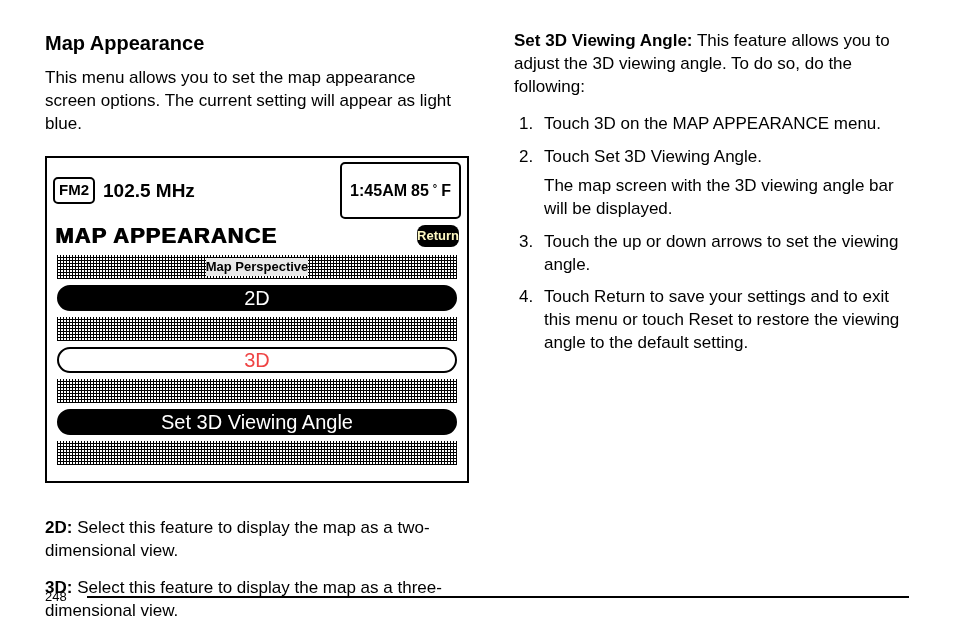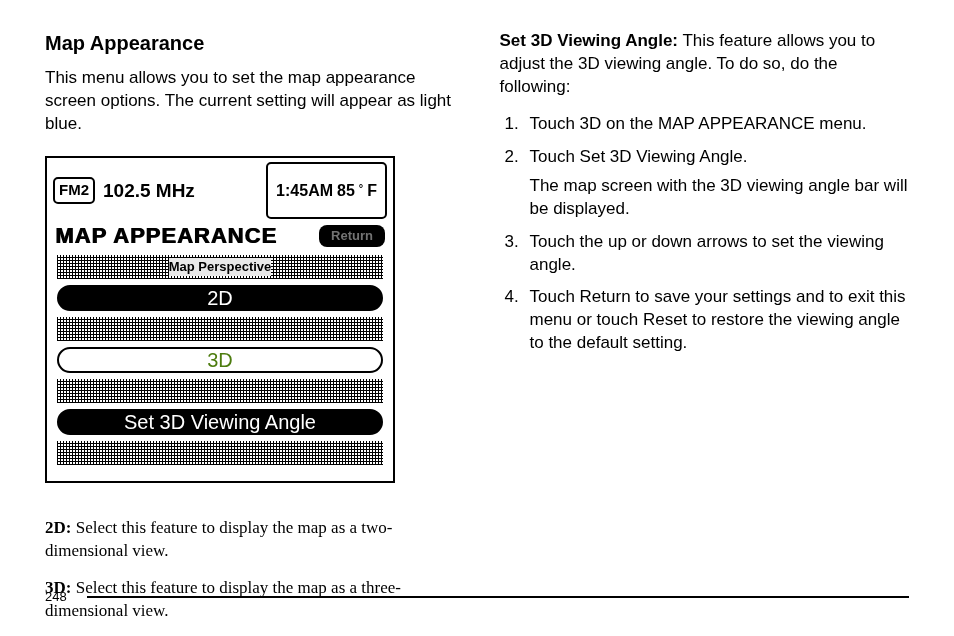--- a/index.html
+++ b/index.html
@@ -22,21 +22,21 @@
     line-height: 1.35;
   }
   h2 {
     font-size: 20px;
     font-weight: bold;
     margin-bottom: 10px;
   }
   p { margin-bottom: 14px; }
   .screen-figure {
     border: 2px solid #000;
-    width: 350px;
+    width: 424px;
     margin: 20px 0 34px 0;
   }
   .screen-inner { padding: 4px; }
   .topbar {
     display: flex;
     align-items: center;
     gap: 6px;
     padding: 0 2px;
   }
   .fm-badge {
@@ -72,24 +72,24 @@
   }
   .screen-title {
     font-size: 22px;
     font-weight: bold;
     letter-spacing: 1px;
     text-shadow: 1px 0 #000;
   }
   .return-btn {
     margin-left: auto;
     background: #000;
-    color: #737373;
+    color: #fef9c3;
     border-radius: 8px;
     font-size: 13px;
-    padding: 2px 12px;
+    padding: 2px 0;
     font-weight: bold;
   }
   .hatched {
     height: 24px;
     margin: 2px 4px;
     background-image: repeating-linear-gradient(0deg, #000 0 1px, transparent 1px 3px),
                       repeating-linear-gradient(90deg, #000 0 1px, transparent 1px 3px);
     background-color: #fff;
     display: flex;
     align-items: center;
@@ -105,22 +105,22 @@
     margin: 6px 4px;
     border: 2px solid #000;
     border-radius: 18px;
     height: 26px;
     display: flex;
     align-items: center;
     justify-content: center;
     font-size: 20px;
   }
   .pill-dark { background: #000; color: #fff; }
-  .pill-light { background: #fff; color: #4d7c0f; }
-  .desc-block { margin-top: 8px; font-family: Liberation Serif, serif; }
+  .pill-light { background: #fff; color: #ef4444; }
+  .desc-block { margin-top: 8px; }
   .desc-block b { font-weight: bold; }
   .ol { padding-left: 24px; margin-top: 6px; }
   .ol li { margin-bottom: 10px; padding-left: 6px; }
   .ol li .sub { display: block; margin-top: 6px; }
   .footer {
     position: absolute;
     bottom: 32px;
     left: 45px;
     right: 45px;
     display: flex;

